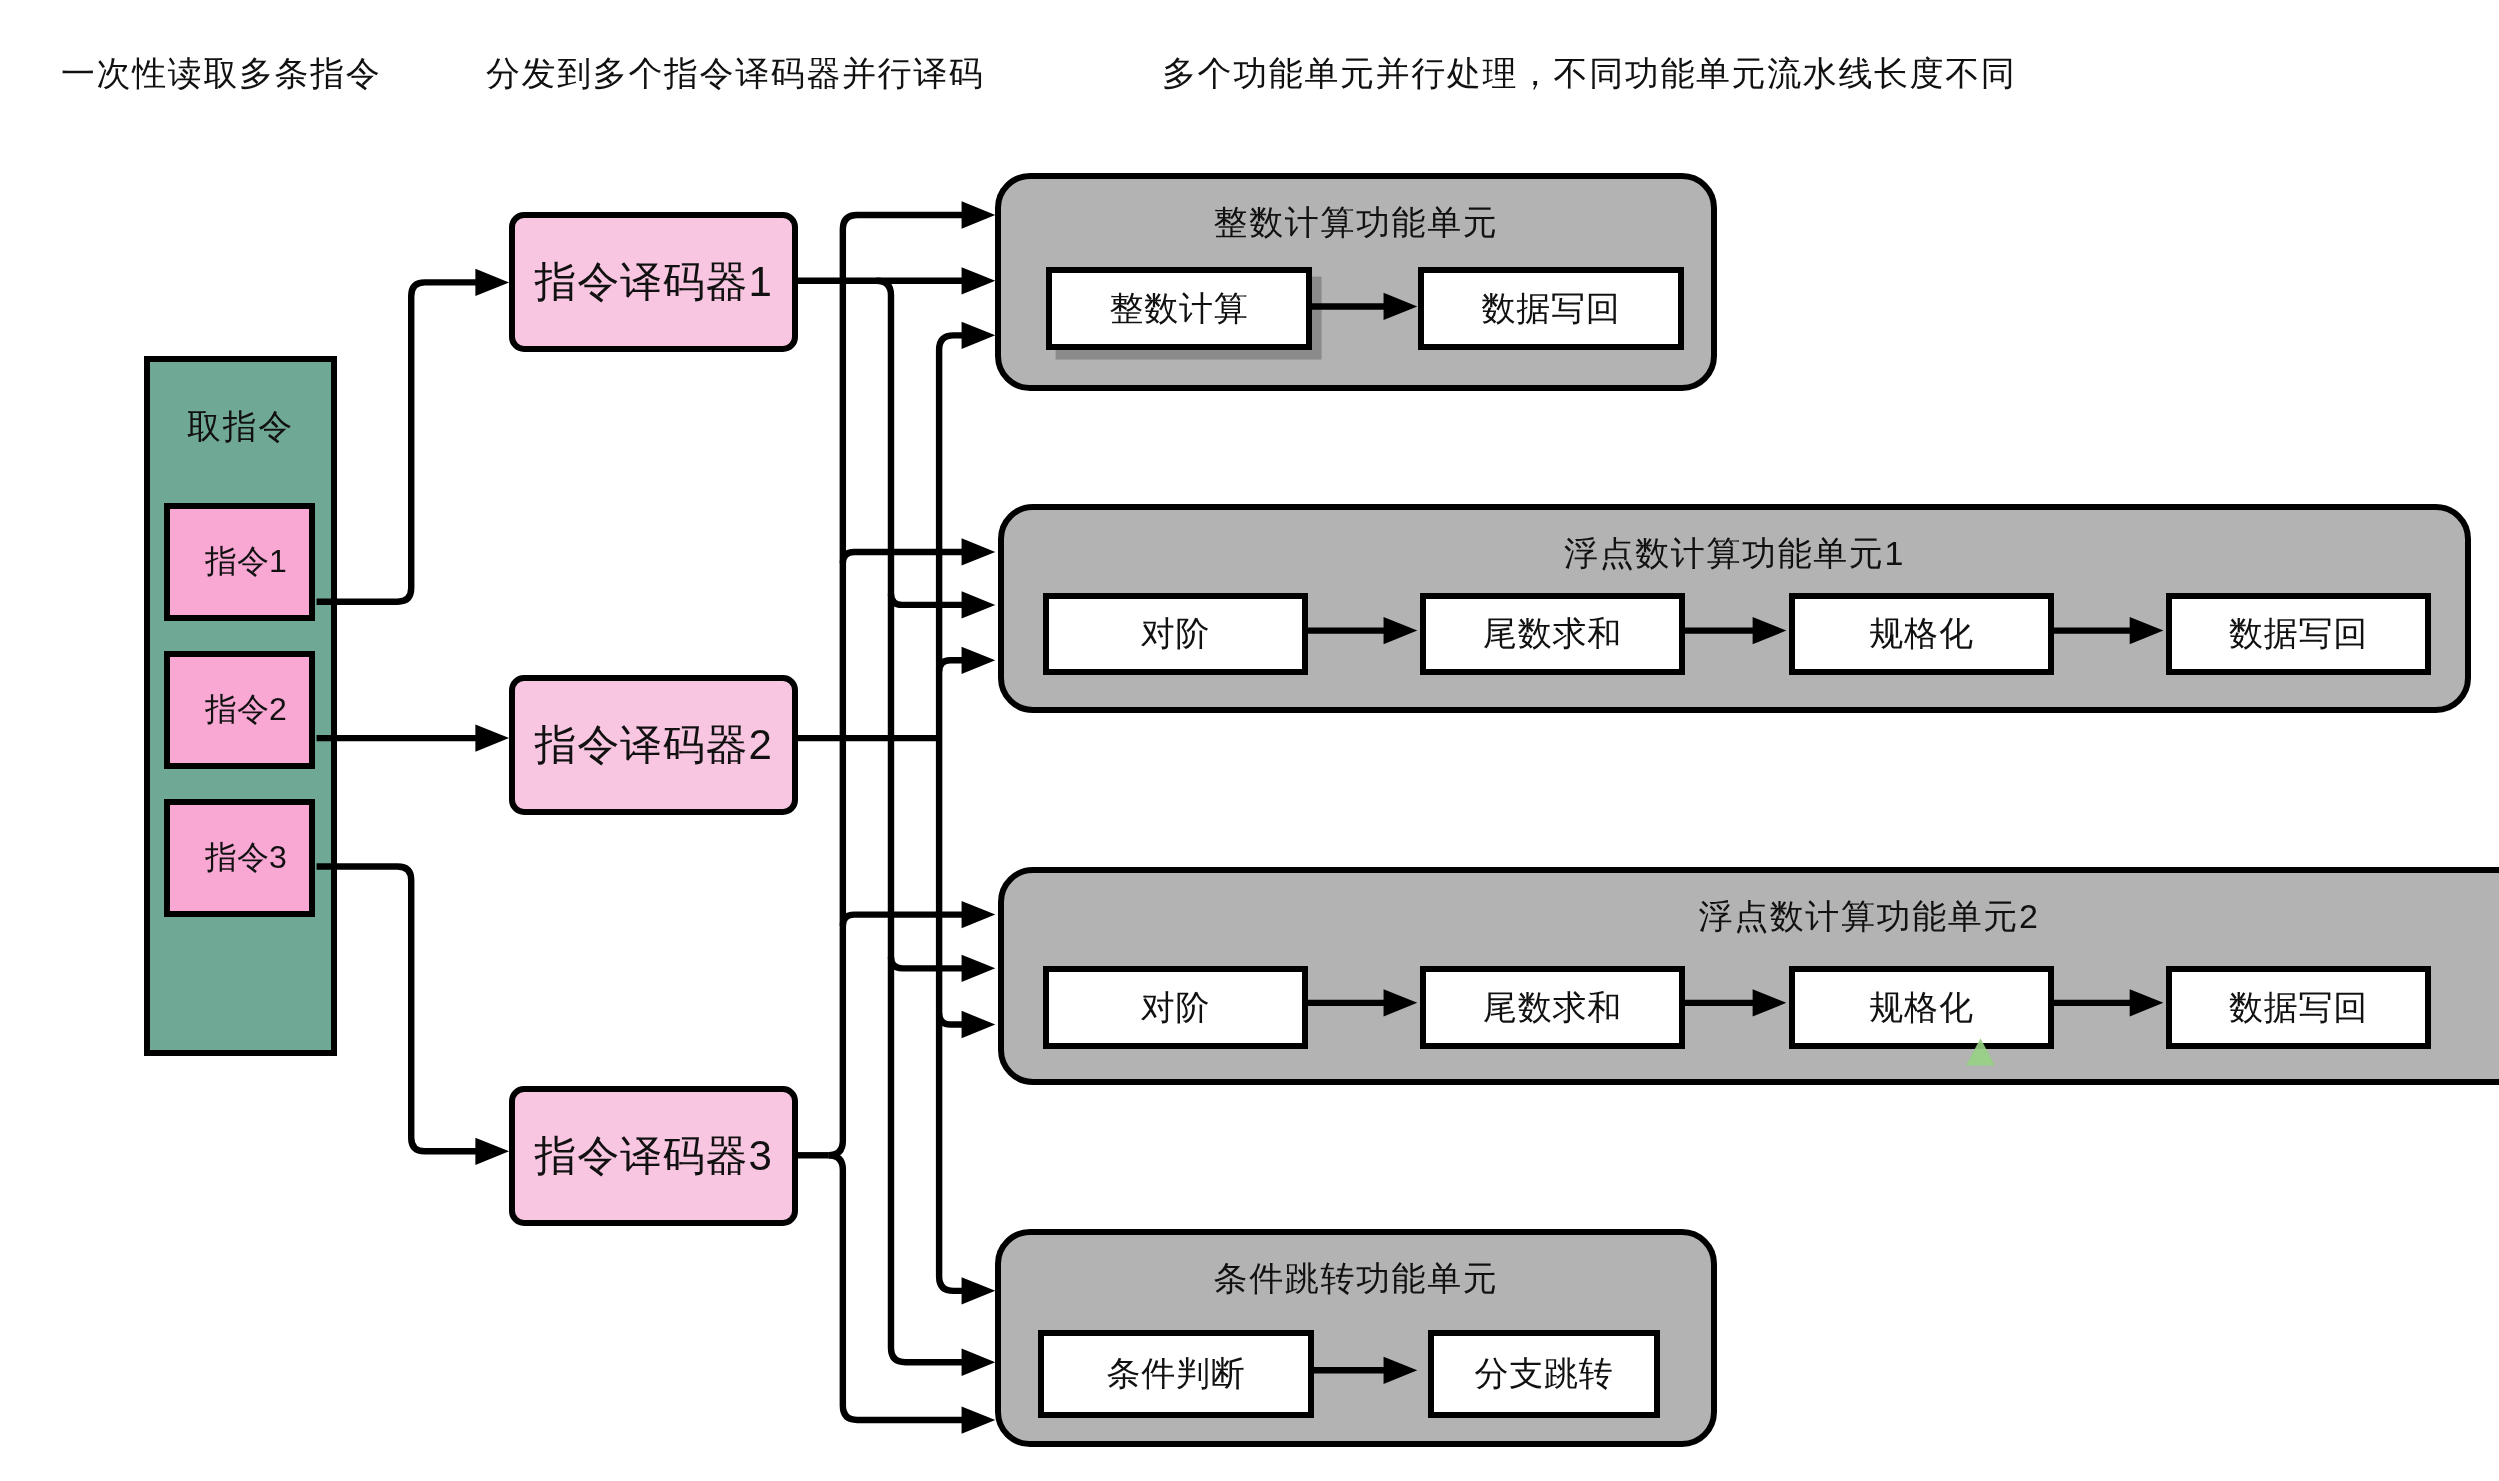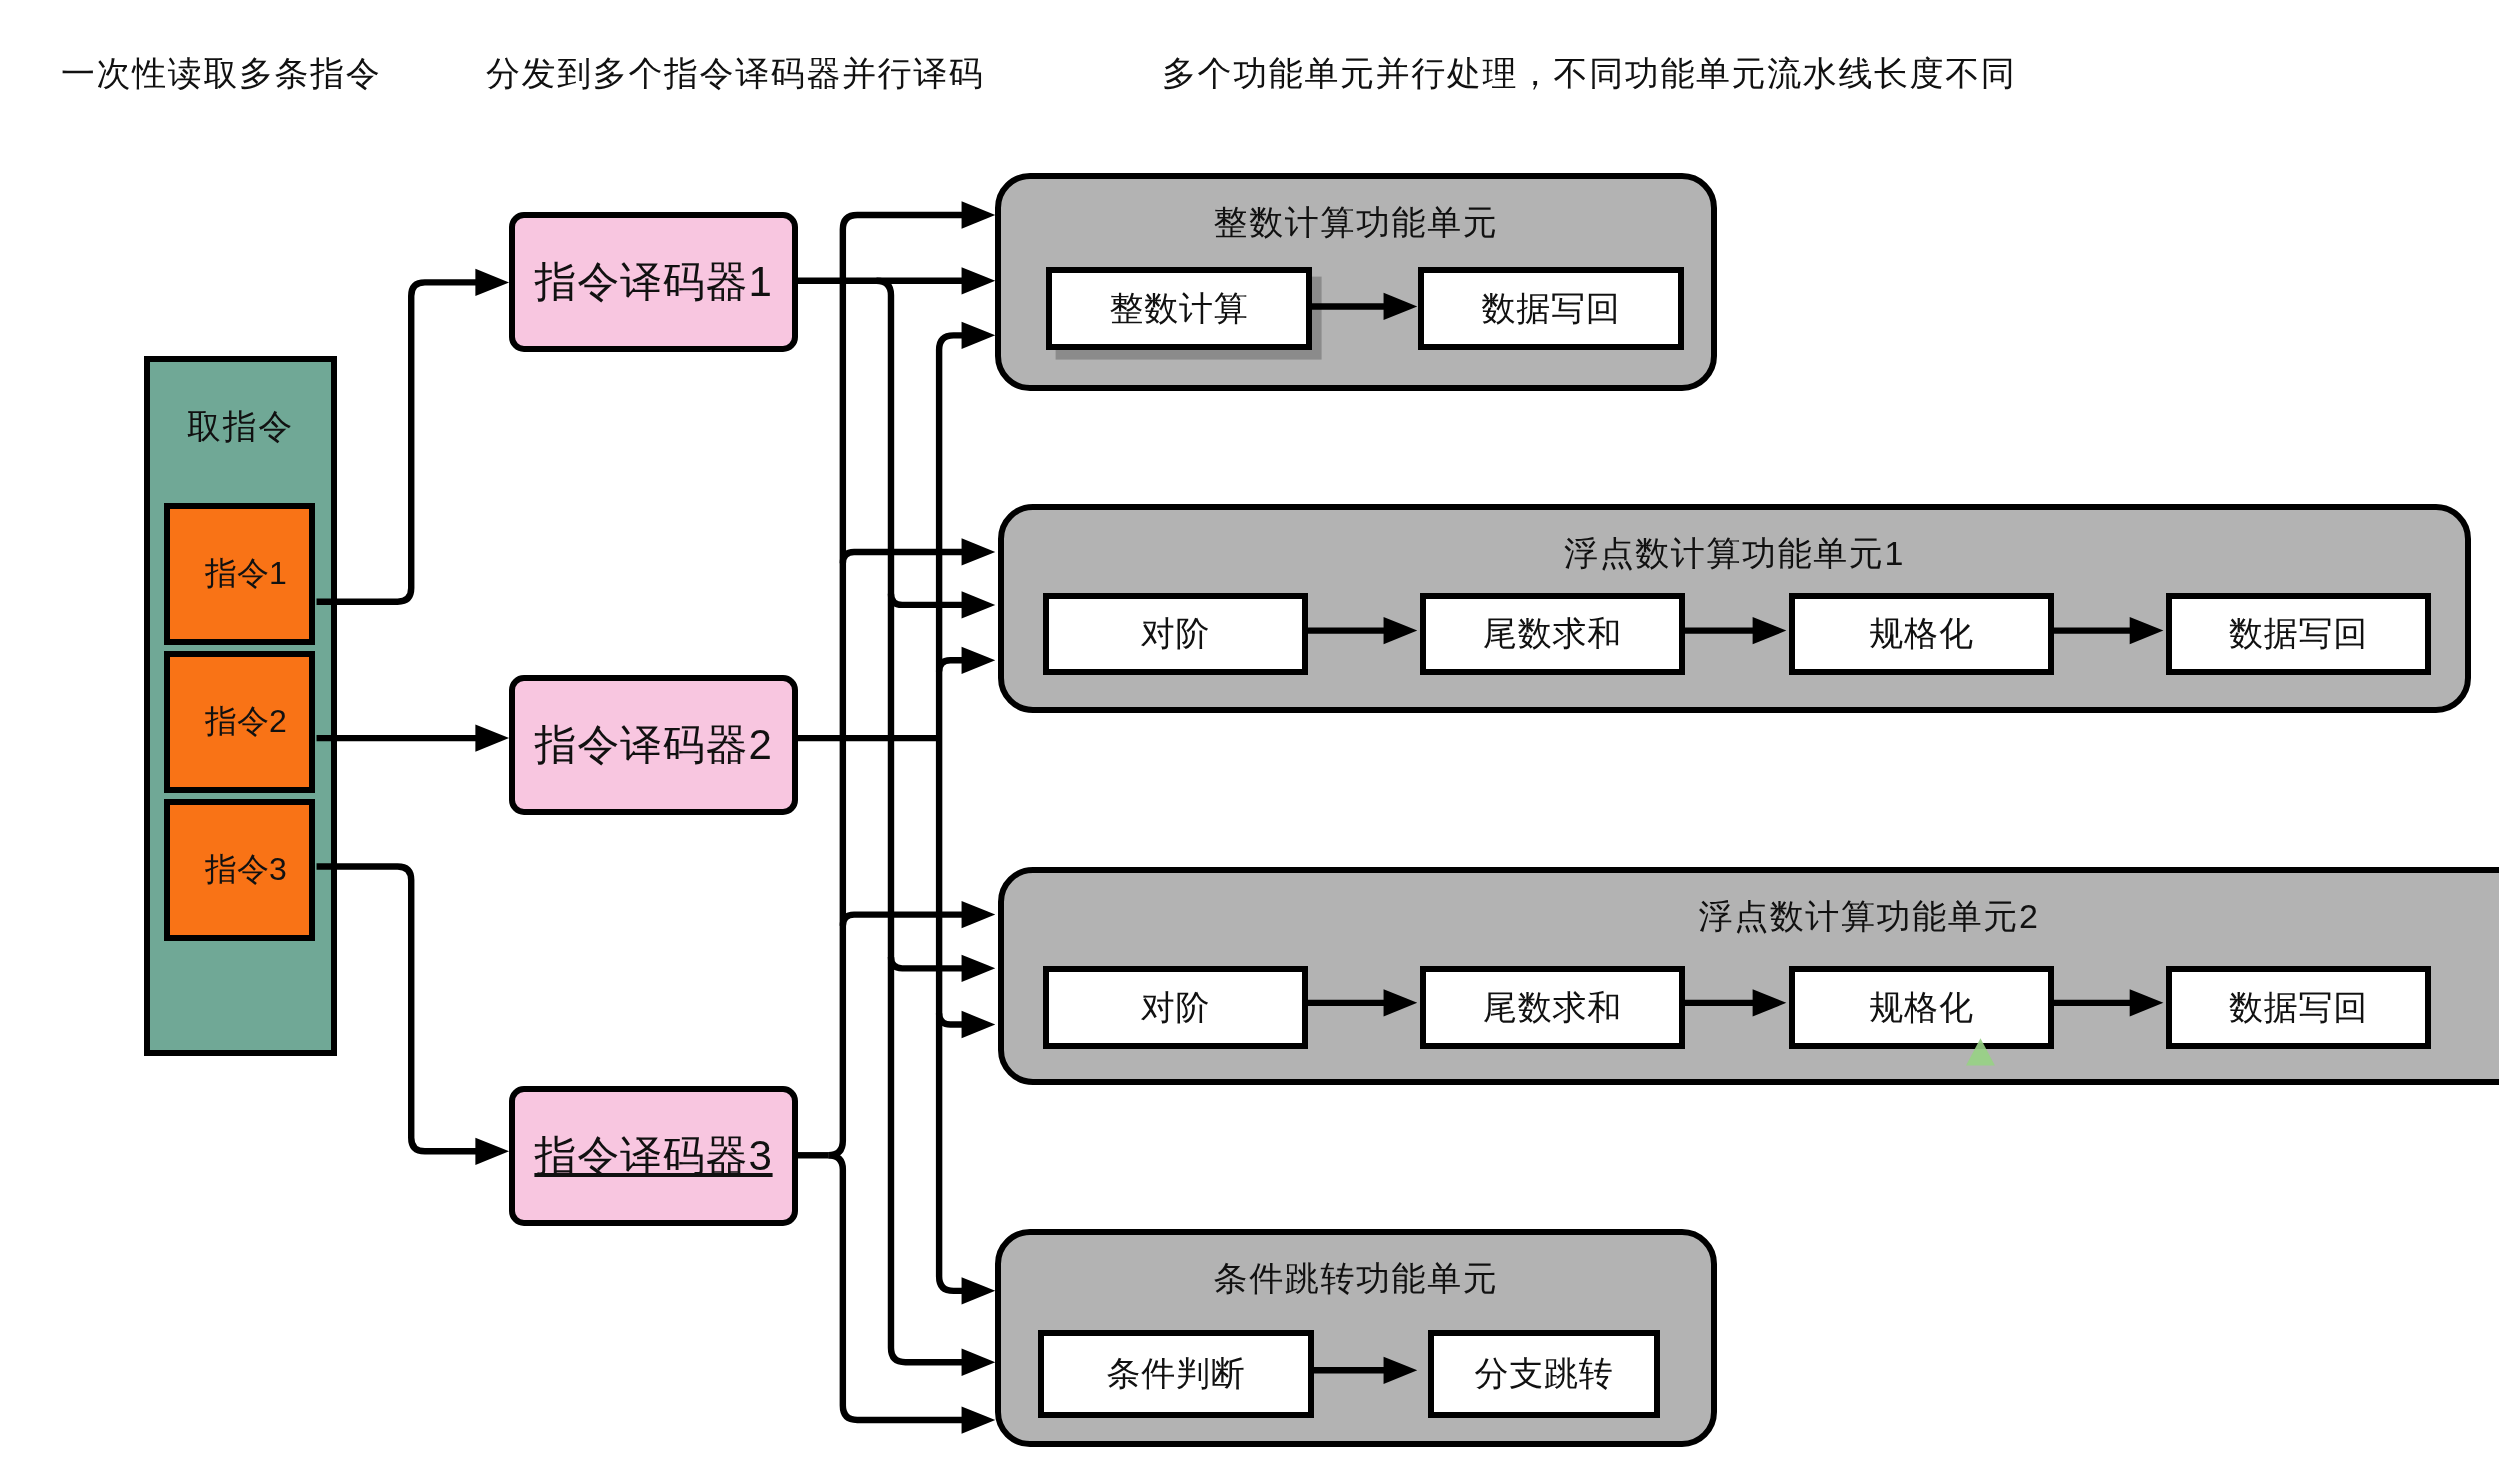--- a/index.html
+++ b/index.html
@@ -11,31 +11,31 @@
                 letter-spacing:1.6px; white-space:nowrap;text-align:center; }
   #ann1 { left:61px; }
   #ann2 { left:486px; }
   #ann3 { left:1162px; }
 
   
   .fetch-box { position:absolute; left:144px; top:356px; width:193px; height:700px;
                background:var(--fetch_fill); border:6.4px solid #000; }
   .fetch-title { position:absolute; left:0; top:42px; width:100%; text-align:center;
                  font-size:34px; font-weight:500; letter-spacing:1.6px; }
-  .instr { position:absolute; left:14.4px; width:151px; height:142px; background:#f97316;
+  .instr { position:absolute; left:14.4px; width:151px; height:118px; background:#f9a8d4;
            border:6.4px solid #000; display:flex; align-items:center; justify-content:center;
            font-size:32px; font-weight:500;padding-left:12px; }
   #instr1 { top:141px; } #instr2 { top:289px; } #instr3 { top:437px; }
 
   
   .decoder { position:absolute; left:509px; width:289px; height:140px;
              background:var(--decoder_fill); border:6.4px solid #000; border-radius:15px;
              display:flex; align-items:center; justify-content:center;
              font-size:42px; font-weight:500; letter-spacing:0.8px; }
-  #dec1 { top:212px; } #dec2 { top:675px; } #dec3 { top:1086px;text-decoration:underline; }
+  #dec1 { top:212px; } #dec2 { top:675px; } #dec3 { top:1086px; }
 
   
   .unit { position:absolute; background:var(--unit_fill); border:6.4px solid #000;
           border-radius:35px; }
   #unit0 { left:995px; top:173px;  width:722px;  height:218px; }
   #unit1 { left:998px; top:504px;  width:1473px; height:209px; }
   #unit2 { left:998px; top:867px; width:1742px; height:218px; }
   #unit3 { left:995px; top:1229px; width:722px;  height:218px; }
   .unit-title { position:absolute; left:0; top:21px; width:100%; text-align:center;
                 font-size:34px; font-weight:500; letter-spacing:1.6px; }

